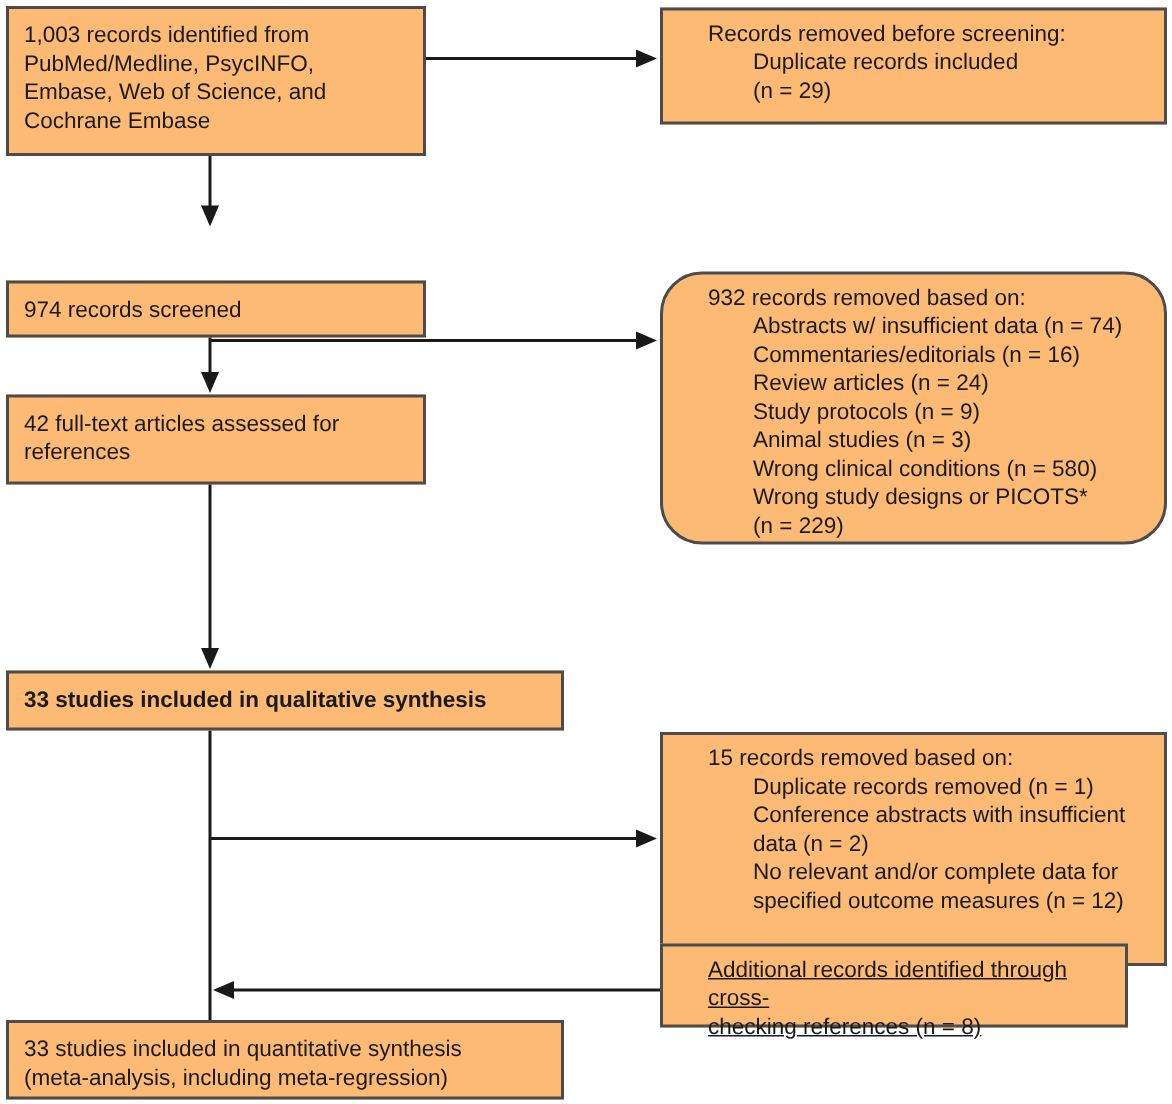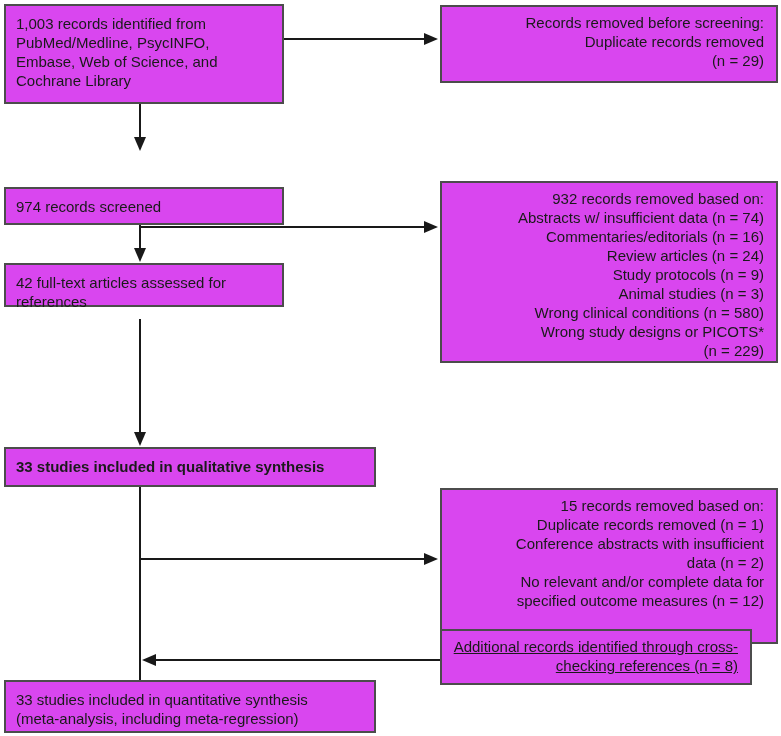--- a/index.html
+++ b/index.html
@@ -5,25 +5,25 @@
   html,body{margin:0;padding:0;background:var(--bg,#ffffff);}
   .stage{
     position:relative;width:781px;height:736px;overflow:hidden;
     background:var(--bg,#ffffff);
     font-family:"Liberation Sans","DejaVu Sans",sans-serif;
     color:var(--text,#1a1a1a);
   }
   .box{
     position:absolute;box-sizing:border-box;
     border:2px solid var(--border,#4c4c4c);
-    background:#d946ef;
+    background:#fdba74;
     font-size:15px;line-height:19px;
   }
   .pad-sm{padding:8px 10px 2px 10px;}
-  .pad-md{padding:6px 12px 2px 4px;text-align:right;}
+  .pad-md{padding:6px 12px 2px 30px;}
   .ind{margin-left:30px;}
   svg.connectors{position:absolute;left:0;top:0;display:block;}
   svg.connectors line{stroke:var(--line,#191919);stroke-width:2;}
   svg.connectors polygon{fill:var(--line,#191919);stroke:none;}
 </style>
 </head>
 <body>
 
 <div class="stage">
 
@@ -58,46 +58,46 @@
     <g>
       <line x1="440" y1="660" x2="156" y2="660"></line>
       <polygon points="142,660 156,654 156,666"></polygon>
     </g>
   </svg>
 
   <div class="box pad-sm" style="left:4px;top:4px;width:280px;height:100px;">
     <div class="ln">1,003 records identified from</div>
     <div class="ln">PubMed/Medline, PsycINFO,</div>
     <div class="ln">Embase, Web of Science, and</div>
-    <div class="ln">Cochrane Library</div>
+    <div class="ln">Cochrane Embase</div>
   </div>
 
   <div class="box pad-md" style="left:440px;top:5px;width:338px;height:78px;">
     <div class="ln">Records removed before screening:</div>
-    <div class="ln ind">Duplicate records removed</div>
+    <div class="ln ind">Duplicate records included</div>
     <div class="ln ind">(n = 29)</div>
   </div>
 
   <div class="box pad-sm" style="left:4px;top:152px;width:280px;height:38px;margin-top:35px;">
     <div class="ln">974 records screened</div>
   </div>
 
-  <div class="box pad-md" style="left:440px;top:181px;width:338px;height:182px;">
+  <div class="box pad-md" style="left:440px;top:181px;width:338px;height:182px;border-radius:28px;">
     <div class="ln">932 records removed based on:</div>
     <div class="ln ind">Abstracts w/ insufficient data (n = 74)</div>
     <div class="ln ind">Commentaries/editorials (n = 16)</div>
     <div class="ln ind">Review articles (n = 24)</div>
     <div class="ln ind">Study protocols (n = 9)</div>
     <div class="ln ind">Animal studies (n = 3)</div>
     <div class="ln ind">Wrong clinical conditions (n = 580)</div>
     <div class="ln ind">Wrong study designs or PICOTS*</div>
     <div class="ln ind">(n = 229)</div>
   </div>
 
-  <div class="box pad-sm" style="left:4px;top:263px;width:280px;height:44px;">
+  <div class="box pad-sm" style="left:4px;top:263px;width:280px;height:60px;">
     <div class="ln">42 full-text articles assessed for</div>
     <div class="ln">references</div>
   </div>
 
   <div class="box pad-sm" style="left:4px;top:447px;width:372px;height:40px;font-weight:bold;">
     <div class="ln">33 studies included in qualitative synthesis</div>
   </div>
 
   <div class="box pad-md" style="left:440px;top:488px;width:338px;height:156px;">
     <div class="ln">15 records removed based on:</div>

